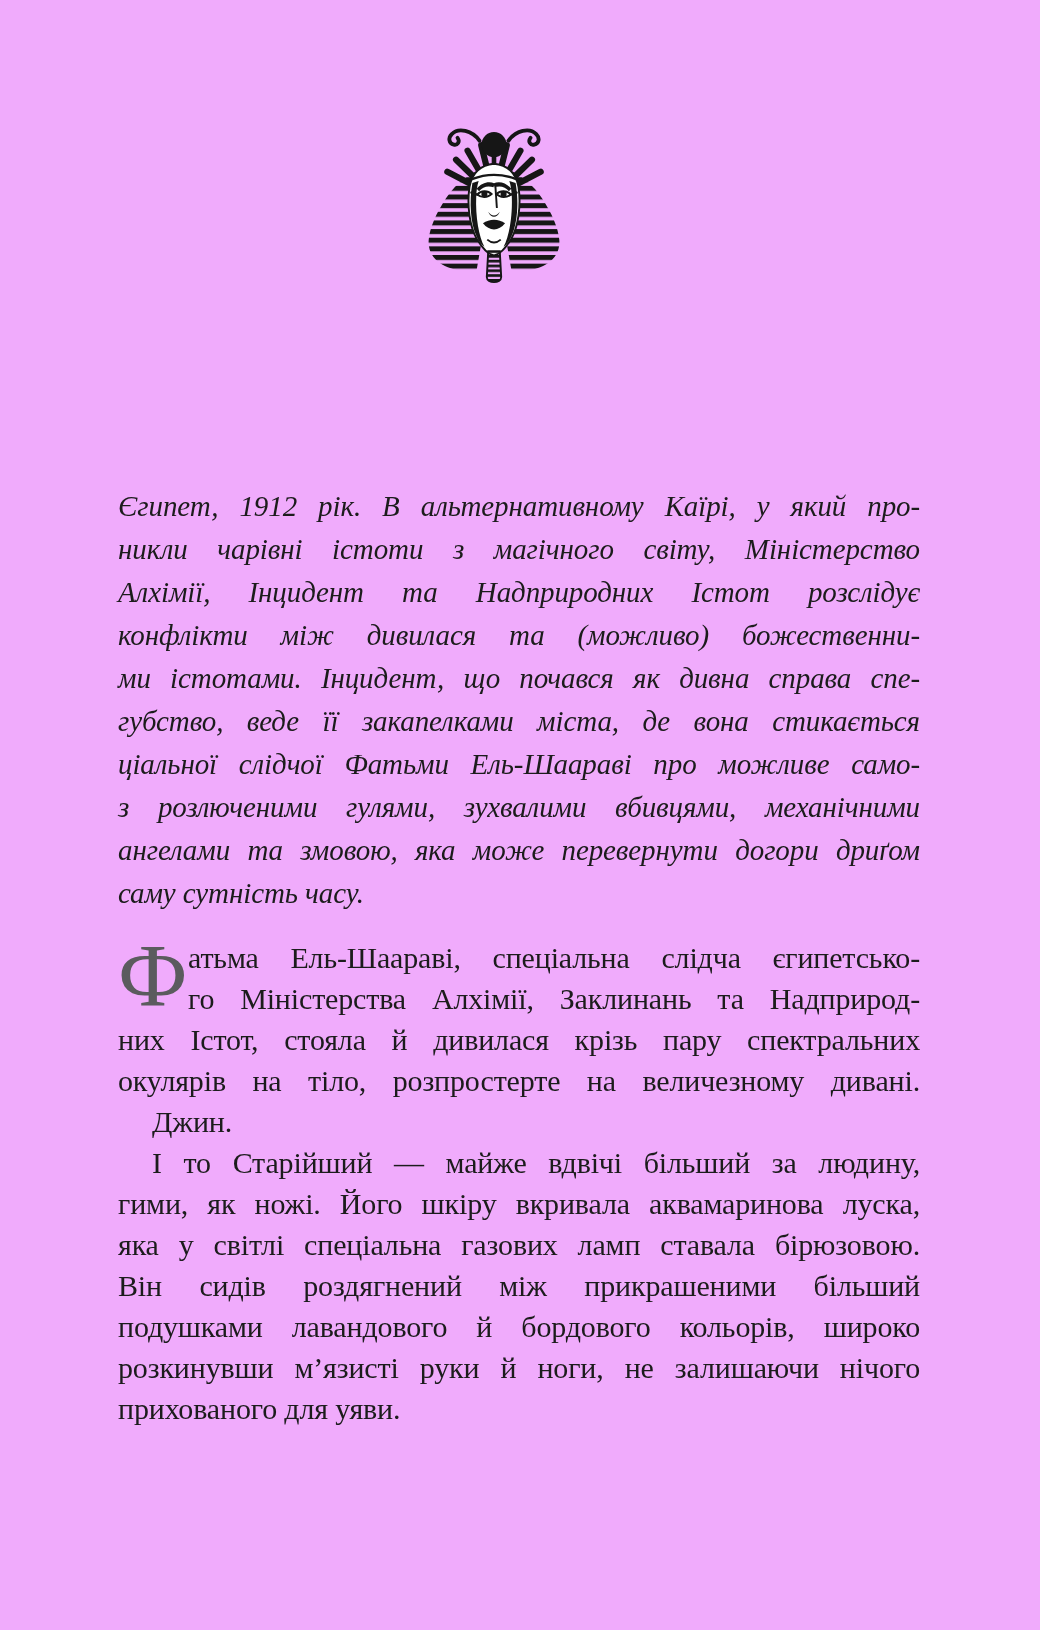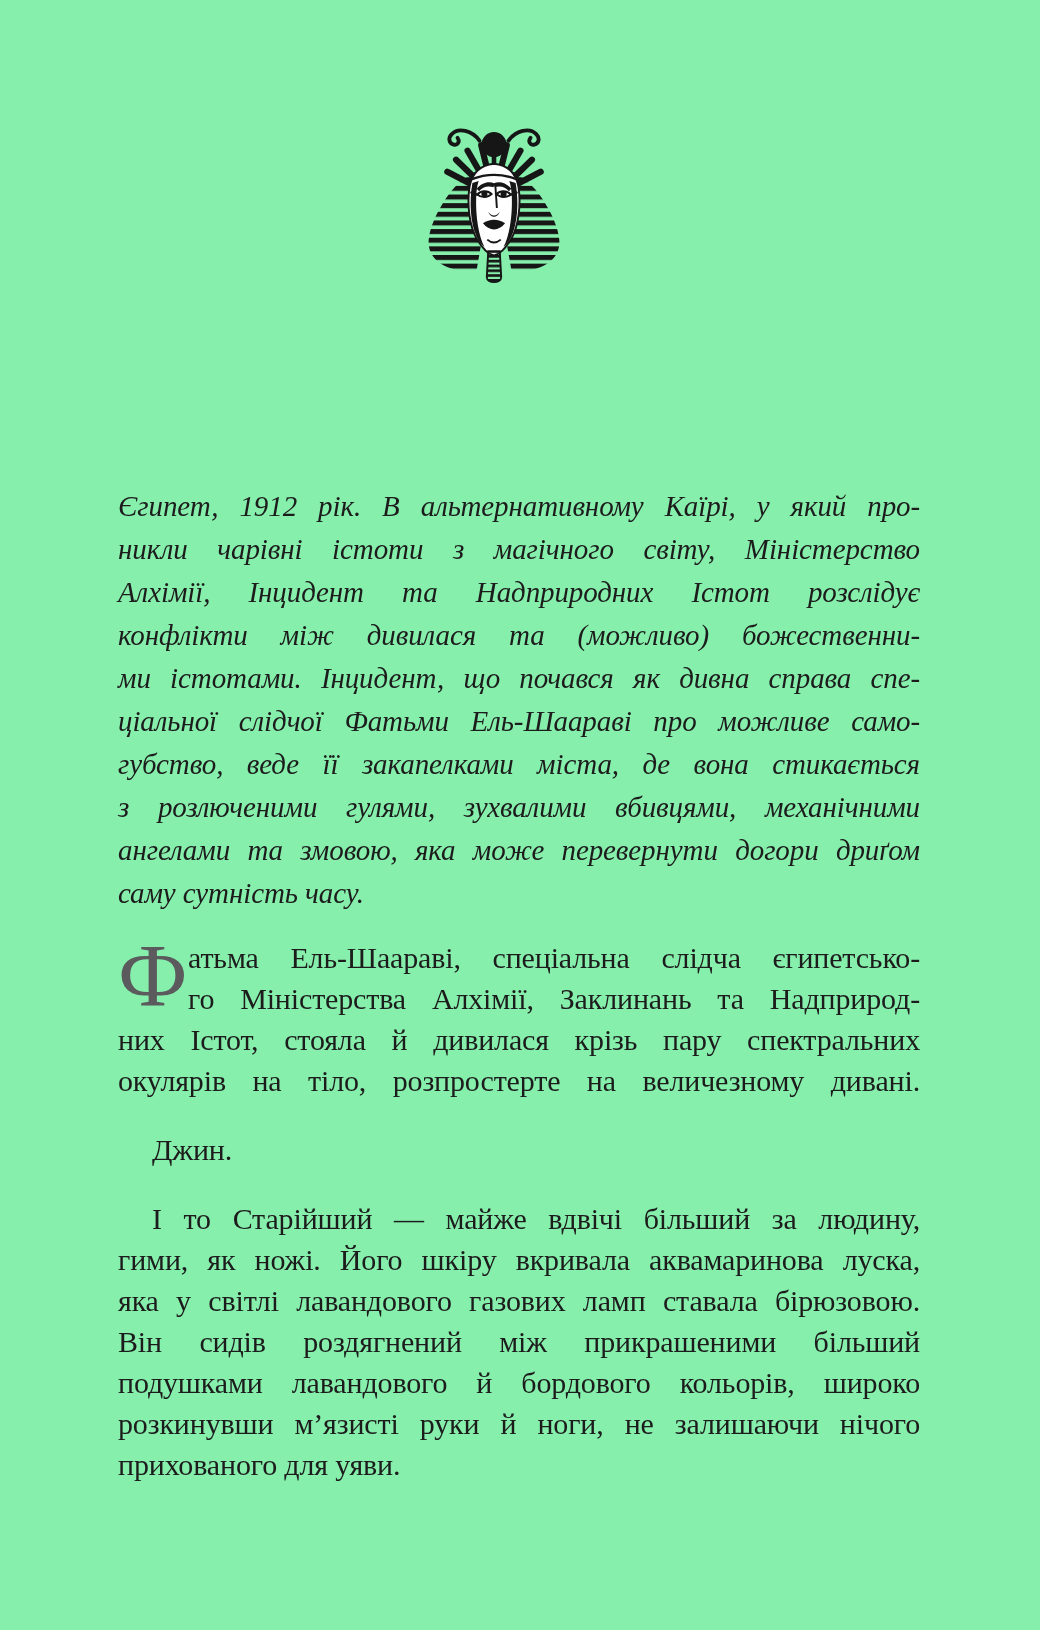--- a/index.html
+++ b/index.html
@@ -1,19 +1,19 @@
 <!DOCTYPE html>
 <html lang="uk"><head>
 <meta charset="utf-8">
 <style>
   html,body{margin:0;padding:0;background:#ffffff;}
   .page{
     position:relative;
     width:1040px;height:1630px;
-    background:#86efac;
+    background:#f0abfc;
     overflow:hidden;
     font-family:"Liberation Serif","DejaVu Serif",serif;
     color:#1c1c1c;
   }
   
   .logo-wrap{
     width:144px;height:164px;
     margin:125px 0 0 422px;
   }
   .logo-wrap svg{display:block;width:144px;height:164px;}
@@ -31,21 +31,21 @@
   
   .bodytext{
     margin:22px 120px 0 118px;
     font-size:30px;
     line-height:41px;
     letter-spacing:-0.15px;
   }
   .bline{height:41px;}
 
   .j{text-align:justify;text-align-last:justify;}
-  .ind{text-indent:34px;margin-top:28px;}
+  .ind{text-indent:34px;}
 
   .dropcap{
     float:left;
     font-family:"Liberation Serif","DejaVu Serif",serif;
     font-size:88px;
     line-height:70px;
     height:76px;
     width:60px;
     margin:4px 10px 0 0;
     color:#5b5b5e;
@@ -118,36 +118,36 @@
       <path d="M69,131 L81,131 L82.5,158 C82.5,165 67.5,165 67.5,158 Z" fill="url(#rib)" stroke="#161616" stroke-width="2"></path>
     </svg>
   </div>
 
   <section class="epigraph">
     <div class="eline j">Єгипет, 1912 рік. В альтернативному Каїрі, у який про-</div>
     <div class="eline j">никли чарівні істоти з магічного світу, Міністерство</div>
     <div class="eline j">Алхімії, Інцидент та Надприродних Істот розслідує</div>
     <div class="eline j">конфлікти між дивилася та (можливо) божественни-</div>
     <div class="eline j">ми істотами. Інцидент, що почався як дивна справа спе-</div>
+    <div class="eline j">губство, веде її закапелками міста, де вона стикається</div>
     <div class="eline j">ціальної слідчої Фатьми Ель-Шаараві про можливе само-</div>
-    <div class="eline j">губство, веде її закапелками міста, де вона стикається</div>
     <div class="eline j">з розлюченими гулями, зухвалими вбивцями, механічними</div>
     <div class="eline j">ангелами та змовою, яка може перевернути догори дриґом</div>
     <div class="eline">саму сутність часу.</div>
   </section>
 
   <section class="bodytext">
     <span class="dropcap">Ф</span>
     <div class="bline j">атьма Ель-Шаараві, спеціальна слідча єгипетсько-</div>
     <div class="bline j">го Міністерства Алхімії, Заклинань та Надприрод-</div>
     <div class="bline j">них Істот, стояла й дивилася крізь пару спектральних</div>
     <div class="bline j">окулярів на тіло, розпростерте на величезному дивані.</div>
     <div class="bline ind">Джин.</div>
     <div class="bline ind j">І то Старійший — майже вдвічі більший за людину,</div>
     <div class="bline j">гими, як ножі. Його шкіру вкривала аквамаринова луска,</div>
-    <div class="bline j">яка у світлі лавандового газових ламп ставала бірюзовою.</div>
+    <div class="bline j">яка у світлі спеціальна газових ламп ставала бірюзовою.</div>
     <div class="bline j">Він сидів роздягнений між прикрашеними більший</div>
     <div class="bline j">подушками лавандового й бордового кольорів, широко</div>
     <div class="bline j">розкинувши м’язисті руки й ноги, не залишаючи нічого</div>
     <div class="bline">прихованого для уяви.</div>
   </section>
 
 </div>
 
 </body></html>

